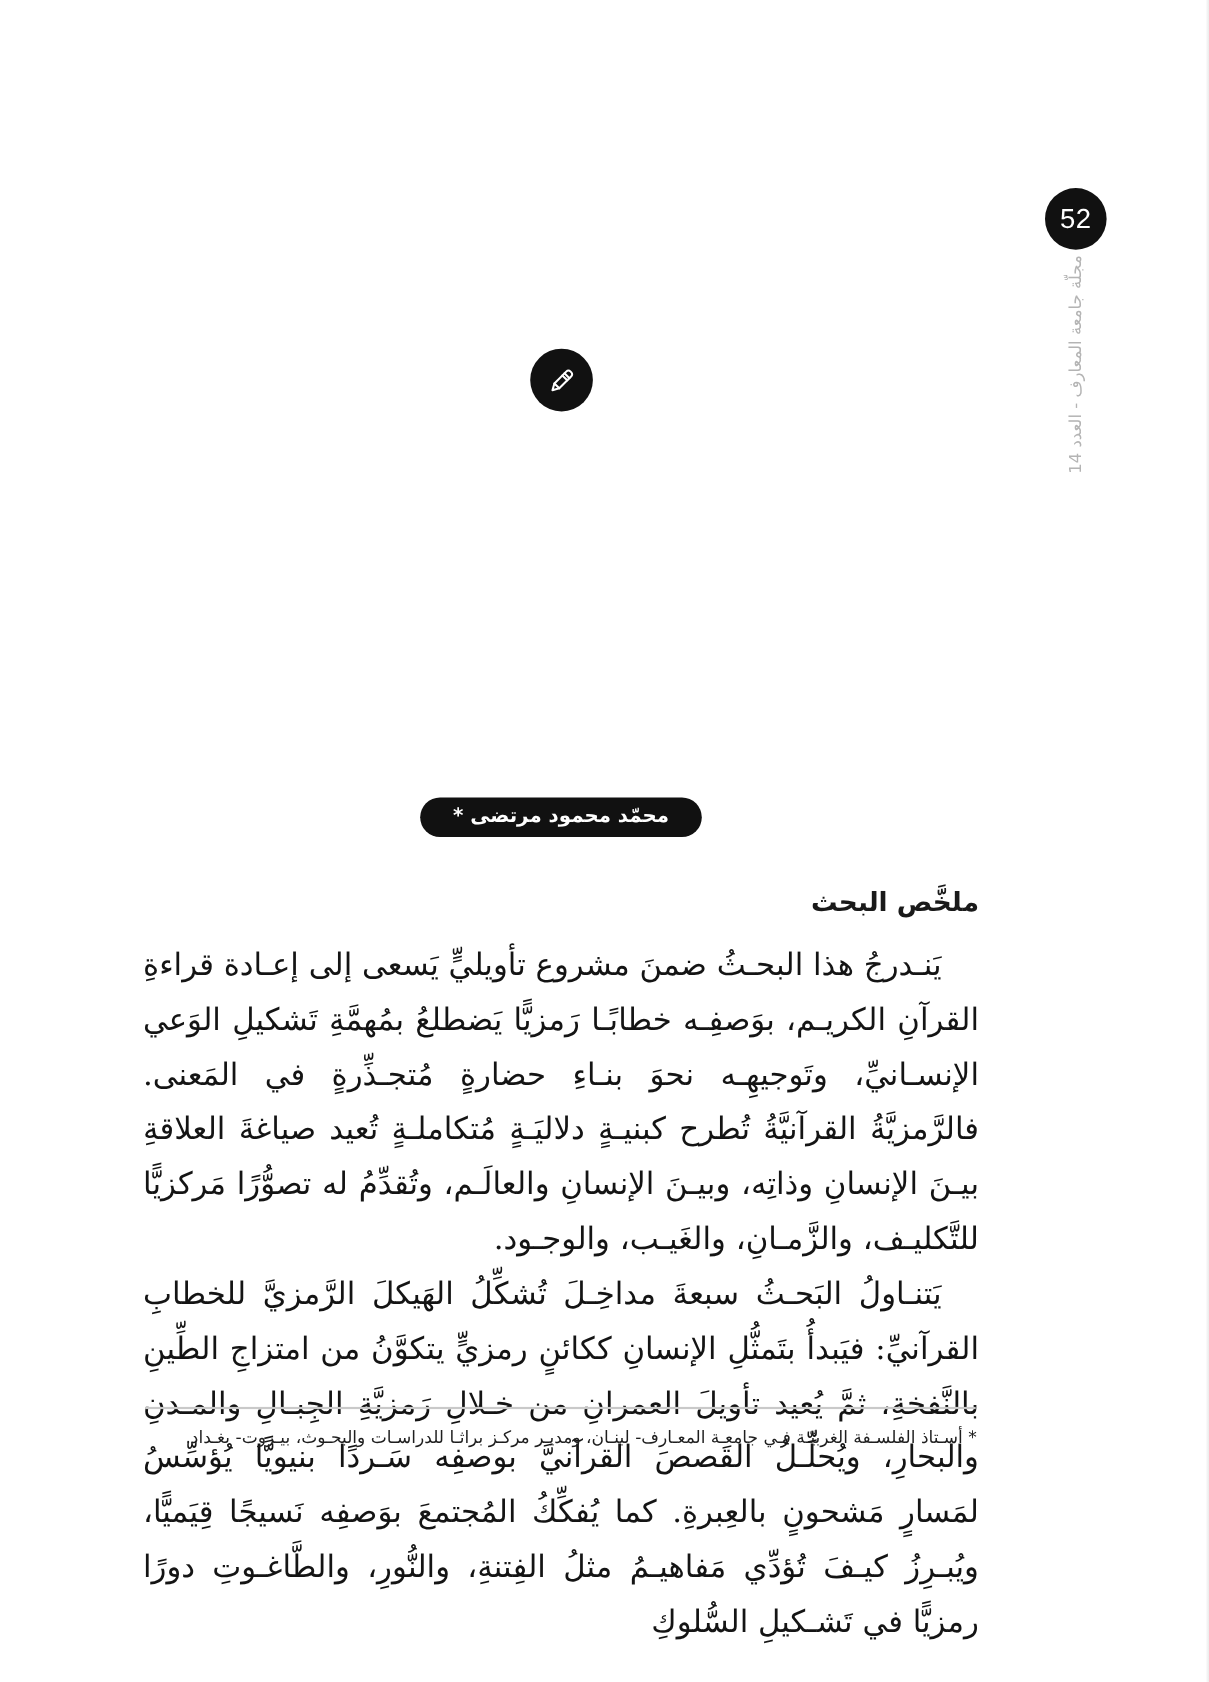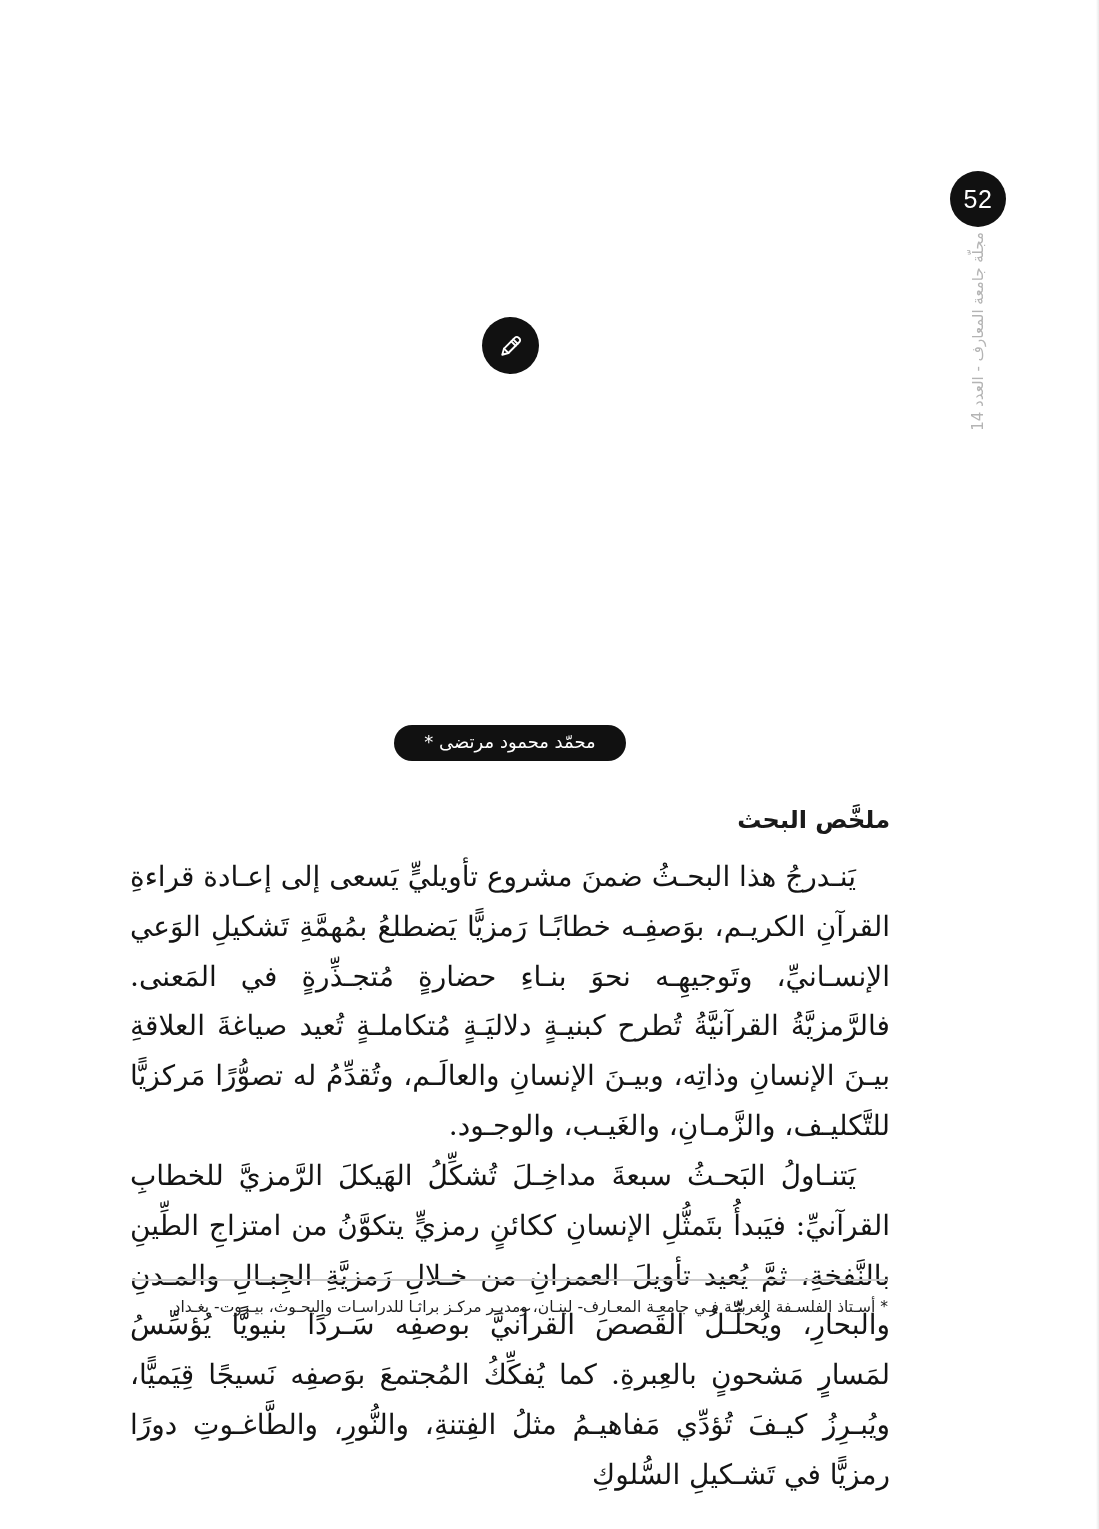--- a/index.html
+++ b/index.html
@@ -120,21 +120,21 @@
     display: flex;
     justify-content: center;
   }
   .author-pill {
     background: #111111;
     color: #ffffff;
     border-radius: 22px;
     padding: 7px 30px 9px 30px;
     font-family: "DejaVu Sans", sans-serif;
     font-size: 18px;
-    font-weight: 400;
+    font-weight: 700;
     line-height: 1.1;
     white-space: nowrap;
   }
 
   
   .abstract-heading {
     position: absolute;
     top: 806px;
     left: 130px;
     width: 760px;

